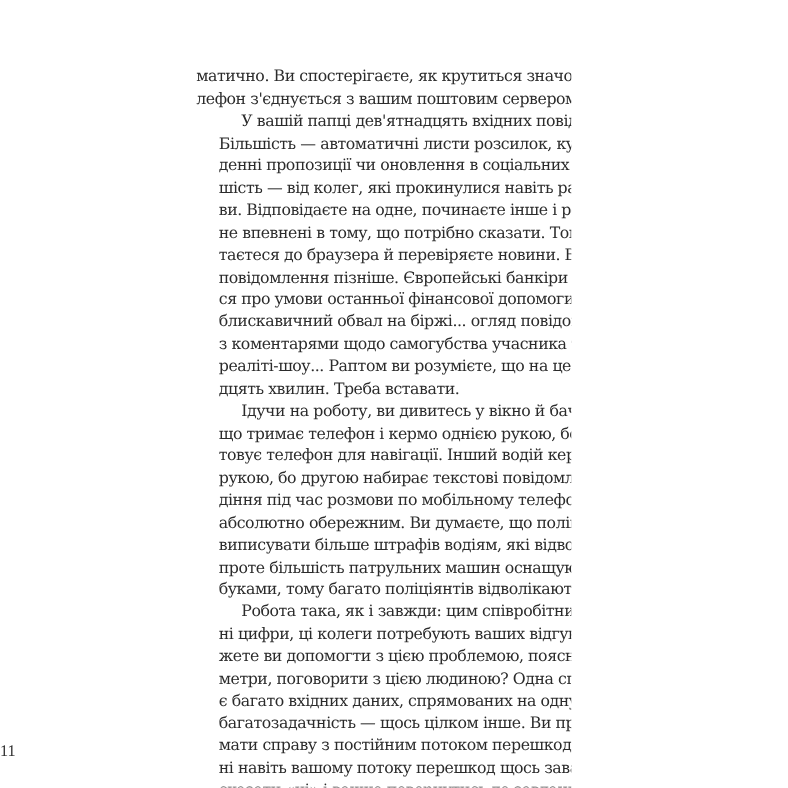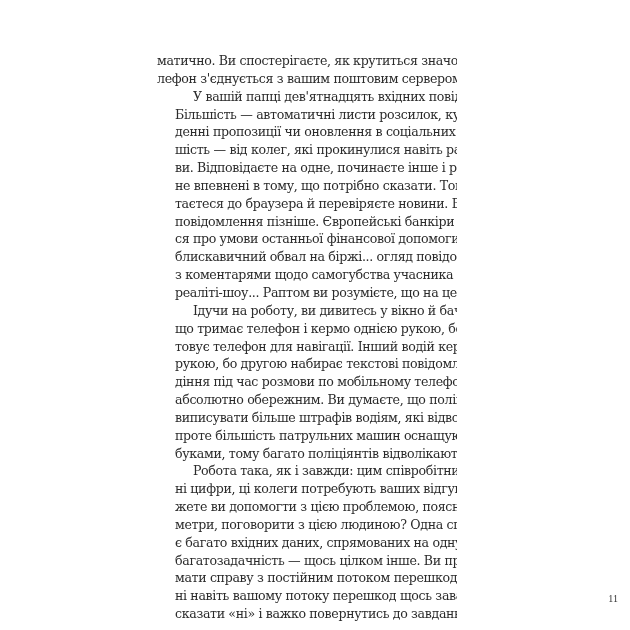--- a/index.html
+++ b/index.html
@@ -52,23 +52,23 @@
       text-align-last: left;
     }
     .line.indent {
       padding-left: 18px;
     }
     .page-number {
       position: absolute;
       left: 0;
       width: 618px;
       top: 593px;
-      text-align: right;
+      text-align: left;
       font-family: "Liberation Serif", "DejaVu Serif", serif;
-      font-size: 10px;
+      font-size: 13px;
       color: #333333;
     }
   </style>
 </head>
 <body>
 
 <div class="page">
   <div class="text-block">
 
     <div class="para first">
@@ -82,20 +82,21 @@
       <span class="line">денні пропозиції чи оновлення в соціальних мережах;</span>
       <span class="line">шість — від колег, які прокинулися навіть раніше, ніж</span>
       <span class="line">ви. Відповідаєте на одне, починаєте інше і розумієте, що</span>
       <span class="line">не впевнені в тому, що потрібно сказати. Тому повер-</span>
       <span class="line">таєтеся до браузера й перевіряєте новини. Ви закінчите</span>
       <span class="line">повідомлення пізніше. Європейські банкіри сперечають-</span>
       <span class="line">ся про умови останньої фінансової допомоги... ще один</span>
       <span class="line">блискавичний обвал на біржі... огляд повідомлень блогу</span>
       <span class="line">з коментарями щодо самогубства учасника телевізійного</span>
       <span class="line">реаліті-шоу... Раптом ви розумієте, що на це пішло два-</span>
+      <span class="line last">дцять хвилин. Треба вставати.</span>
     </div>
 
     <div class="para">
       <span class="line indent">Ідучи на роботу, ви дивитесь у вікно й бачите водія,</span>
       <span class="line">що тримає телефон і кермо однією рукою, бо викорис-</span>
       <span class="line">товує телефон для навігації. Інший водій кермує однією</span>
       <span class="line">рукою, бо другою набирає текстові повідомлення. Во-</span>
       <span class="line">діння під час розмови по мобільному телефону здається</span>
       <span class="line">абсолютно обережним. Ви думаєте, що поліція повинна</span>
       <span class="line">виписувати більше штрафів водіям, які відволікаються,</span>

